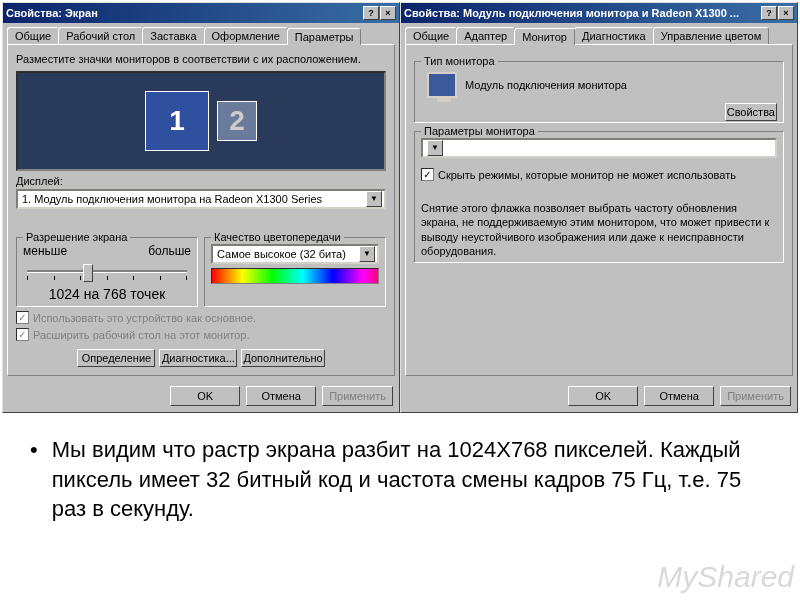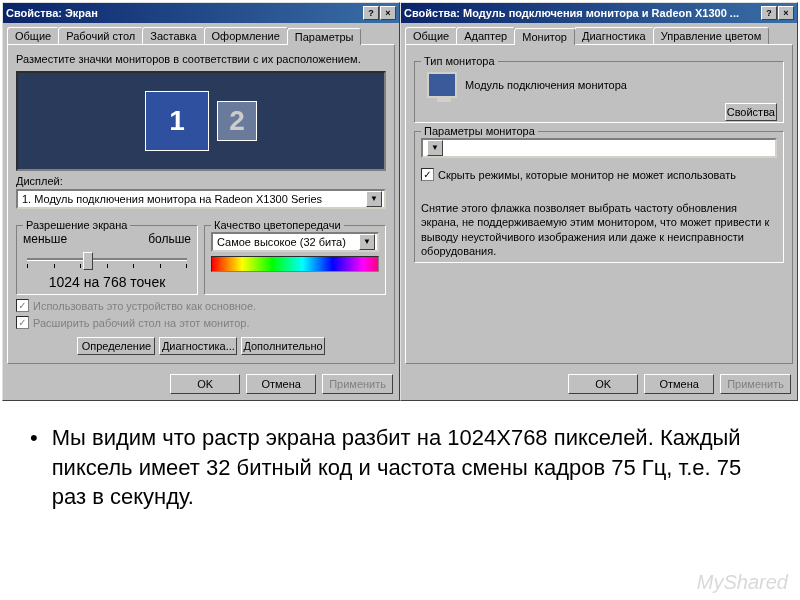--- a/index.html
+++ b/index.html
@@ -113,21 +113,21 @@
   .dropdown-btn {
     width: 16px; height: 16px;
     background: #c0c0c0;
     border: 1px solid #fff;
     border-right-color: #404040;
     border-bottom-color: #404040;
     text-align: center;
     font-size: 8px;
     line-height: 14px;
   }
-  .two-cols { display: flex; gap: 6px; margin-top: 8px; justify-content: center; }
+  .two-cols { display: flex; gap: 6px; margin-top: 20px; justify-content: center; }
   .groupbox {
     border: 1px solid #808080;
     border-right-color: #fff;
     border-bottom-color: #fff;
     padding: 6px 6px 4px;
     position: relative;
     margin-top: 8px;
   }
   .groupbox-title {
     position: absolute;
@@ -221,23 +221,23 @@
     font-size: 22px;
     font-family: Arial;
     padding: 20px 30px;
     line-height: 1.35;
     color: #000;
   }
   .bullet { display: flex; }
   .bullet-dot { margin-right: 14px; font-size: 22px; }
   .watermark {
     position: absolute;
-    right: 12px;
+    right: 6px;
     bottom: 6px;
-    font-size: 20px;
+    font-size: 30px;
     font-family: Arial;
     color: rgba(180,180,180,0.5);
     font-style: italic;
     pointer-events: none;
   }
 </style>
 </head>
 <body>
 
 <div class="top-area">

